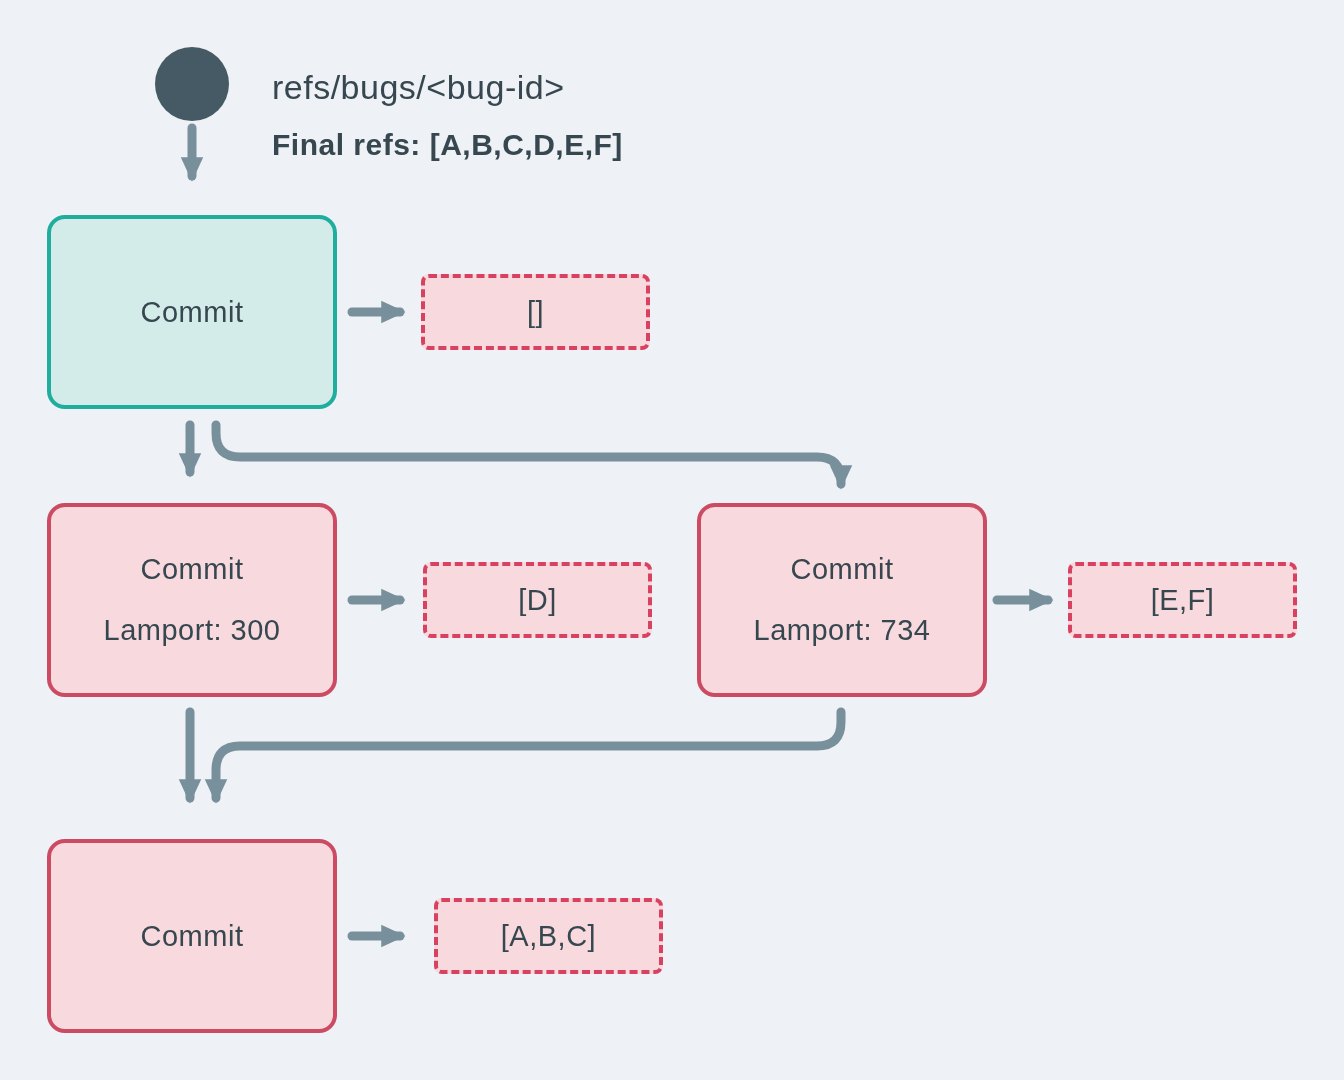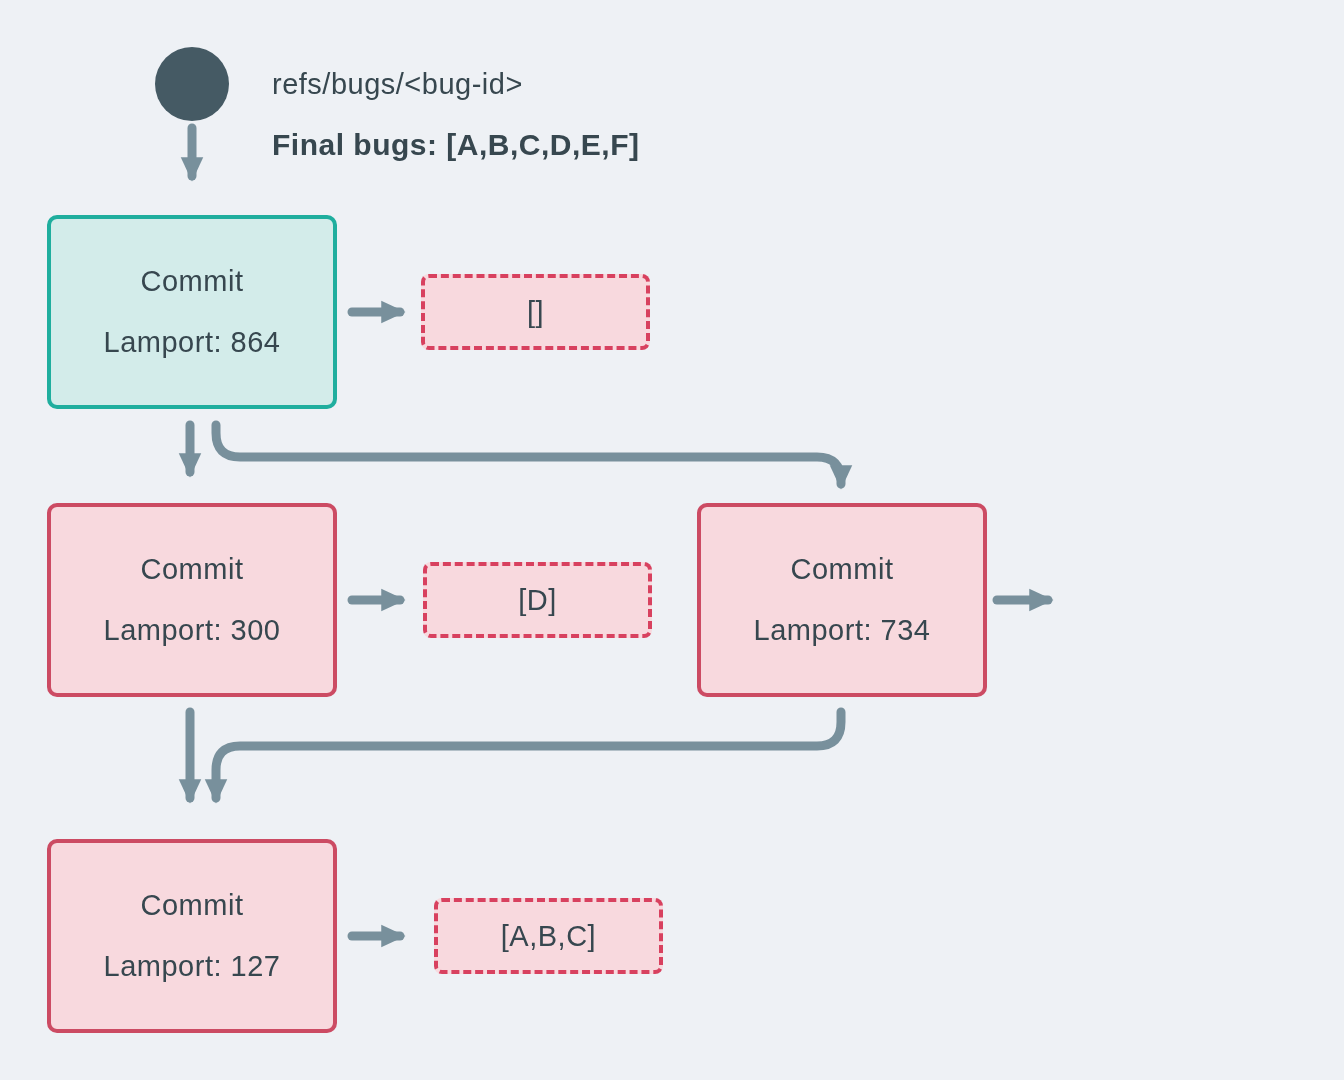--- a/index.html
+++ b/index.html
@@ -24,38 +24,38 @@
   .ref-circle {
     position: absolute;
     left: 155px; top: 47px;
     width: 74px; height: 74px;
     border-radius: 50%;
     background: #455a64;
   }
   .ref-label {
     position: absolute;
     left: 272px; top: 68px;
-    font-size: 29px;
+    font-size: 34px;
     color: #37474f;
     letter-spacing: 0.5px;
     white-space: nowrap;
   }
   .final-order {
     position: absolute;
     left: 272px; top: 128px;
     font-size: 30px;
     font-weight: bold;
     color: #37474f;
     letter-spacing: 0.5px;
     white-space: nowrap;
   }
   .commit {
     position: absolute;
     width: 282px; height: 186px;
-    border-radius: 10px;
+    border-radius: 18px;
     display: flex;
     flex-direction: column;
     align-items: center;
     justify-content: center;
     gap: 28px;
     font-size: 29px;
     color: #37474f;
     letter-spacing: 0.5px;
     text-align: center;
   }
@@ -109,44 +109,45 @@
       <path d="M 352 600 L 400 600" marker-end="url(#ah)"></path>
       <path d="M 997 600 L 1048 600" marker-end="url(#ah)"></path>
       <path d="M 190 712 L 190 798" marker-end="url(#ah)"></path>
       <path d="M 841 712 L 841 722 Q 841 746 817 746 L 240 746 Q 216 746 216 770 L 216 798" marker-end="url(#ah)"></path>
       <path d="M 352 936 L 400 936" marker-end="url(#ah)"></path>
     </g>
   </svg>
 
   <div class="ref-circle"></div>
   <div class="ref-label">refs/bugs/&lt;bug-id&gt;</div>
-  <div class="final-order">Final bugs: [A,B,C,D,E,F]</div>
+  <div class="final-order">Final refs: [A,B,C,D,E,F]</div>
 
   <div class="commit head pos-n0">
     <div>Commit</div>
-    <div>Lamport: 864</div>
   </div>
   <div class="payload pos-p0">
     <span>[]</span>
   </div>
 
   <div class="commit normal pos-n1">
     <div>Commit</div>
     <div>Lamport: 300</div>
   </div>
   <div class="payload pos-p1">
     <span>[D]</span>
   </div>
 
   <div class="commit normal pos-n2">
     <div>Commit</div>
     <div>Lamport: 734</div>
   </div>
+  <div class="payload pos-p2">
+    <span>[E,F]</span>
+  </div>
 
   <div class="commit normal pos-n3">
     <div>Commit</div>
-    <div>Lamport: 127</div>
   </div>
   <div class="payload pos-p3">
     <span>[A,B,C]</span>
   </div>
 
 </div>
 
 </body></html>

